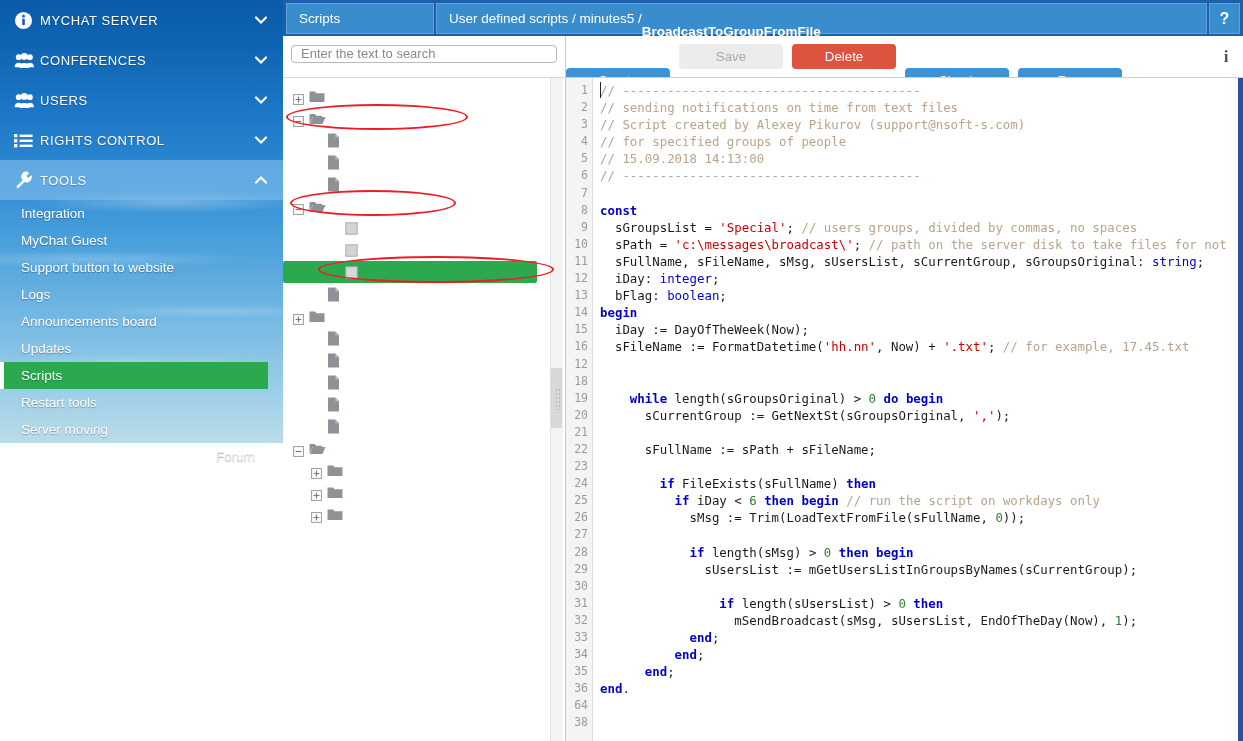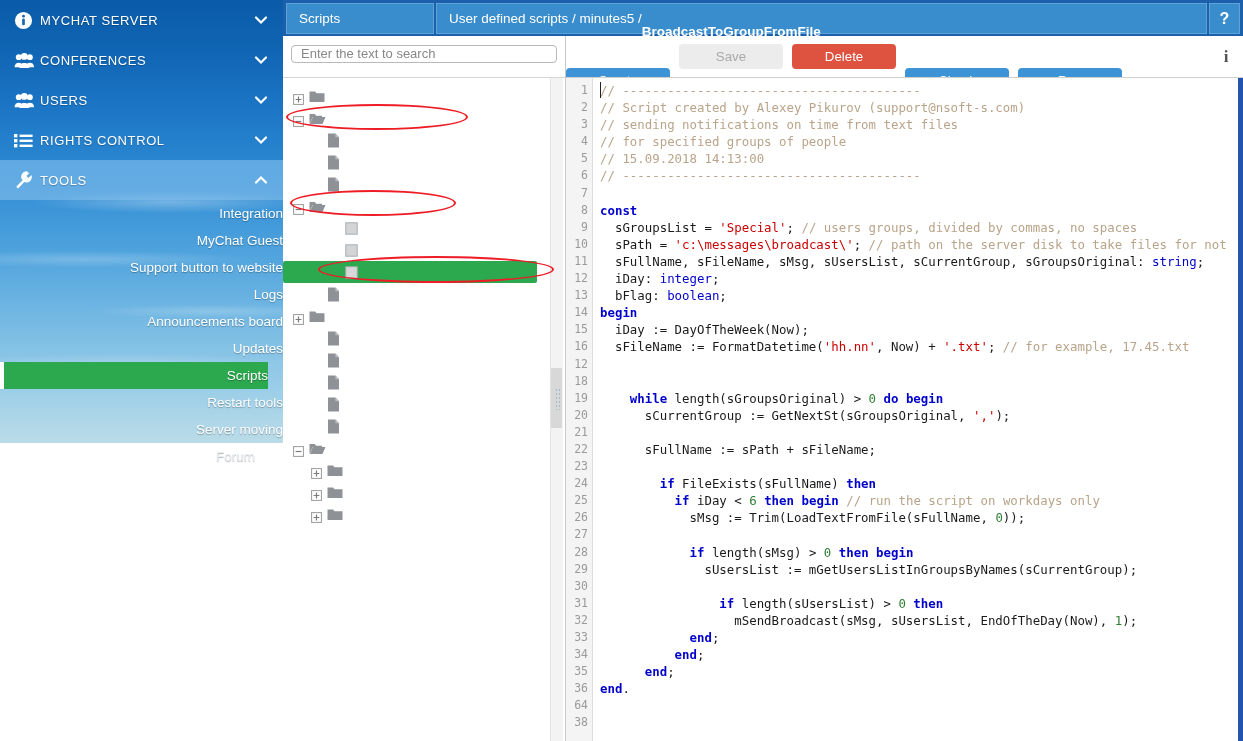--- a/index.html
+++ b/index.html
@@ -59,21 +59,20 @@
     font-weight: 400; flex: 1 1 auto; white-space: nowrap;
     text-shadow: 0 1px 1px rgba(0,0,0,.25);
   }
   .chev { width: 16px; height: 16px; flex: 0 0 16px; }
 
   .sub {
     display: block; height: 27px; line-height: 27px;
     color: #fff; font-size: 13.5px; padding-left: 21px;
     white-space: nowrap; cursor: pointer;
     text-shadow: 0 1px 1px rgba(0,0,0,.30);
-    text-align: right;
   }
   .sub.sel {
     background: #2ca84f; width: 268px;
     border-left: 4px solid #fff; padding-left: 17px;
     box-sizing: border-box;
   }
   .sub.right { text-align: right; padding-right: 28px; color: #e8eef2; }
 
   .filters-bar {
     position: absolute; left: 0; bottom: 0; width: 283px; height: 41px;
@@ -596,22 +595,22 @@
               <div>33</div>
               <div>34</div>
               <div>35</div>
               <div>36</div>
               <div>64</div>
               <div>38</div>
             </div>
           <div class="code" id="code">
             <div class="caret"></div>
           <div class="ln"><span class="cm">// ----------------------------------------</span></div>
+              <div class="ln"><span class="cm">// sending notifications on time from text files</span></div>
               <div class="ln"><span class="cm">// Script created by Alexey Pikurov (support@nsoft-s.com)</span></div>
-              <div class="ln"><span class="cm">// sending notifications on time from text files</span></div>
               <div class="ln"><span class="cm">// for specified groups of people</span></div>
               <div class="ln"><span class="cm">// 15.09.2018 14:13:00</span></div>
               <div class="ln"><span class="cm">// ----------------------------------------</span></div>
               <div class="ln">&nbsp;</div>
               <div class="ln"><span class="kw">const</span></div>
               <div class="ln">  sGroupsList = <span class="st">'Special'</span>; <span class="cm">// users groups, divided by commas, no spaces</span></div>
               <div class="ln">  sPath = <span class="st">'c:\messages\broadcast\'</span>; <span class="cm">// path on the server disk to take files for not</span></div>
               <div class="ln">  sFullName, sFileName, sMsg, sUsersList, sCurrentGroup, sGroupsOriginal: <span class="ty">string</span>;</div>
               <div class="ln">  iDay: <span class="ty">integer</span>;</div>
               <div class="ln">  bFlag: <span class="ty">boolean</span>;</div>

